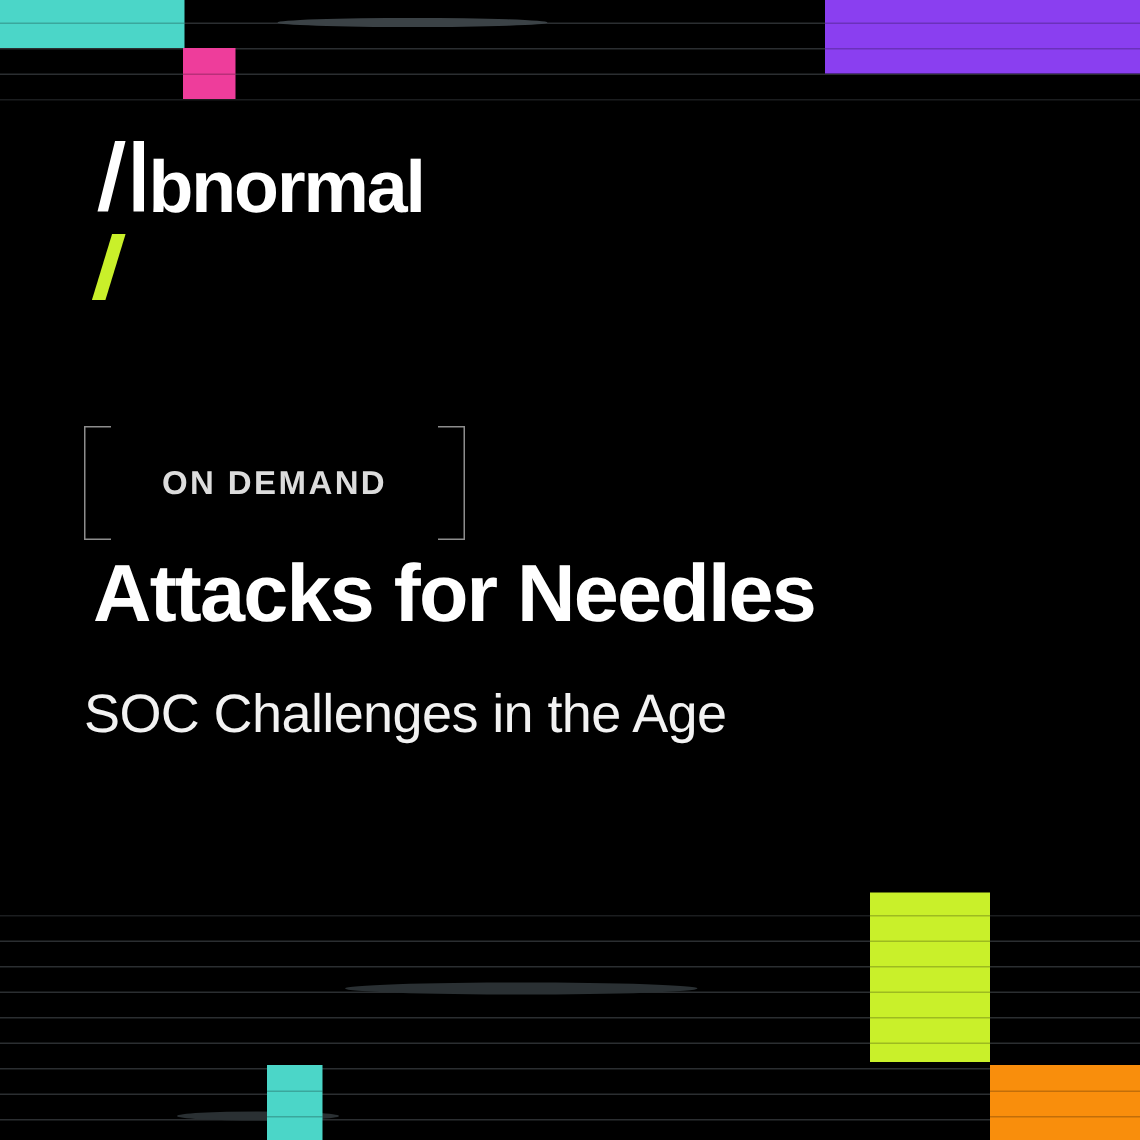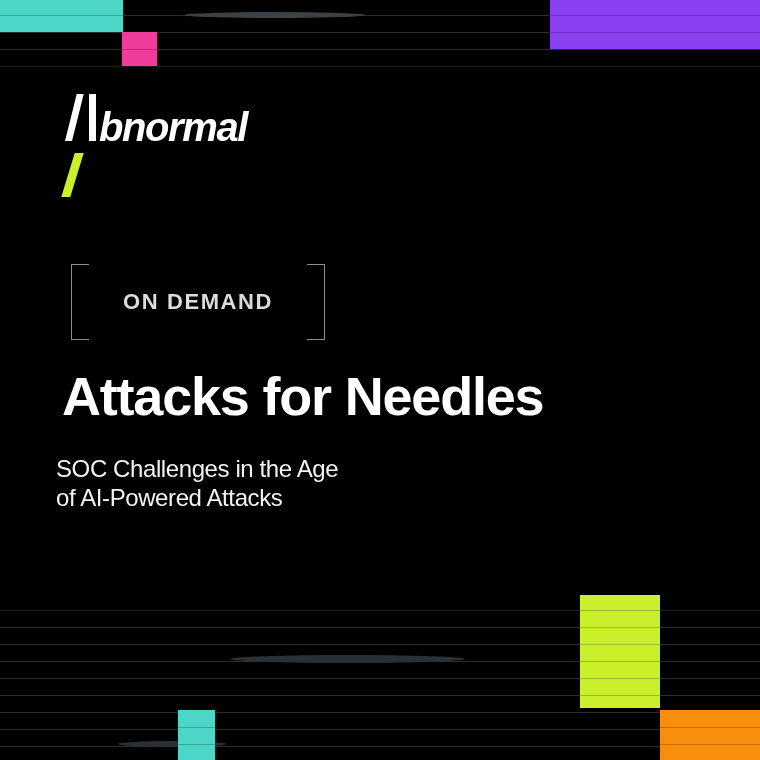--- a/index.html
+++ b/index.html
@@ -89,25 +89,24 @@
     left: 1px; bottom: 0;
     transform: skewX(-14deg);
     transform-origin: bottom left;
   }
   .logo-mark .s2 {
     width: 7px; height: 47px;
     right: 2px; bottom: 0;
     transform: skewX(0deg);
   }
   .logo-word {
-    font-size: 40px;
+    font-size: 49px;
     font-weight: 700;
     color: #ffffff;
     letter-spacing: -1.4px;
-    font-style: italic;
   }
   .logo-slash {
     display: inline-block;
     width: 20px;
     height: 44px;
     position: relative;
     margin-right: 16px;
     flex: 0 0 auto;
   }
   .logo-slash i {
@@ -119,25 +118,24 @@
     display: block;
   }
   .logo-word.lime {
     color: #c9f02a;
   }
 
   
   .badge {
     position: absolute;
     left: 56px;
-    top: 264px;
+    top: 284px;
     height: 76px;
     display: flex;
     align-items: center;
-    margin-left: 15px;
   }
   .bracket {
     width: 18px;
     height: 76px;
     position: relative;
     flex: 0 0 auto;
   }
   .bracket::before,
   .bracket::after,
   .bracket i {
@@ -171,21 +169,21 @@
     line-height: 1.06;
     font-weight: 700;
     color: #ffffff;
     letter-spacing: -1.2px;
   }
   .subhead {
     position: absolute;
     left: 56px;
     top: 454px;
     width: 640px;
-    font-size: 24px;
+    font-size: 36px;
     line-height: 1.22;
     font-weight: 400;
     color: #f2f2f2;
     letter-spacing: -0.4px;
   }
   .subhead .ln { display: block; }
 </style>
 </head>
 <body>
 
@@ -268,16 +266,15 @@
     <span class="badge-label">ON DEMAND</span>
     <span class="bracket right">
         <i></i>
       </span>
   </div>
 
   <div class="headline">Attacks for Needles</div>
 
   <div class="subhead">
     <span class="ln">SOC Challenges in the Age</span>
-    <span class="ln">of AI-Powered Attacks</span>
   </div>
 
 </div>
 
 </body></html>

